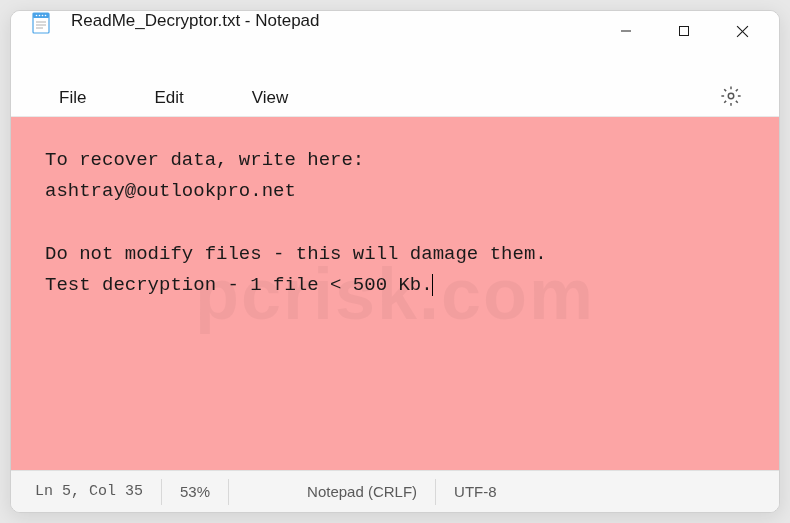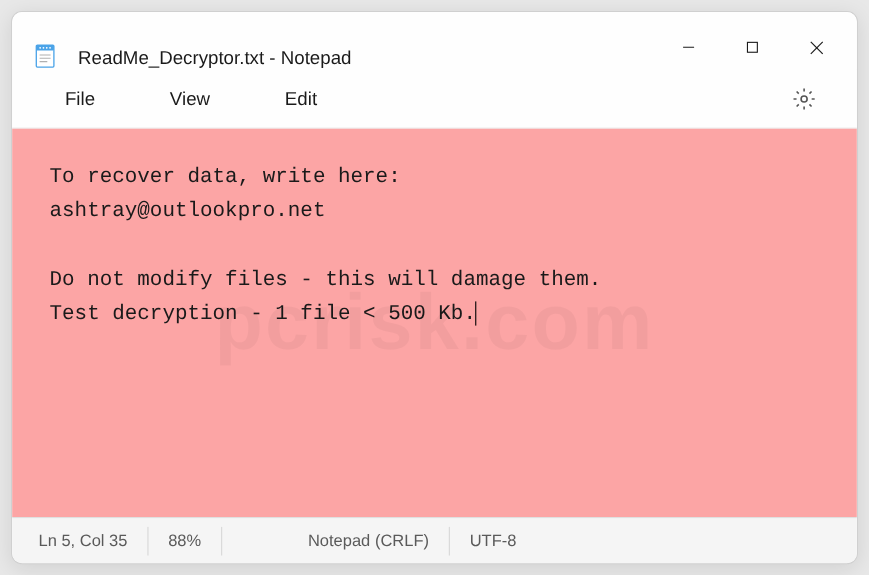--- a/index.html
+++ b/index.html
@@ -23,21 +23,21 @@
       border: 1px solid #d0d0d0;
       border-radius: 10px;
       display: flex;
       flex-direction: column;
       overflow: hidden;
       box-shadow: 0 4px 20px rgba(0,0,0,0.1);
     }
     .titlebar {
       height: 52px;
       display: flex;
-      align-items: flex-end;
+      align-items: flex-start;
       padding: 0 8px 0 18px;
       background: #fefefe;
     }
     .app-icon {
       width: 24px;
       height: 24px;
       margin-right: 18px;
       flex-shrink: 0;
     }
     .title-text {
@@ -57,21 +57,21 @@
       align-items: center;
       justify-content: center;
       background: transparent;
       border: none;
       cursor: pointer;
       color: #1a1a1a;
     }
     .menubar {
       height: 54px;
       display: flex;
-      align-items: center;
+      align-items: flex-end;
       padding: 0 28px;
       background: #fefefe;
       border-bottom: 1px solid #e8e8e8;
     }
     .menu-item {
       padding: 8px 20px;
       font-size: 17px;
       color: #1a1a1a;
       cursor: pointer;
       margin-right: 28px;
@@ -121,20 +121,21 @@
     }
     .status-section {
       padding: 0 18px;
       border-right: 1px solid #d8d8d8;
       height: 26px;
       display: flex;
       align-items: center;
     }
     .status-section:first-child {
       padding-left: 0;
+      font-family: Liberation Mono, monospace;
     }
     .status-section:last-child {
       border-right: none;
     }
     .status-spacer {
       width: 60px;
     }
     .watermark {
       position: absolute;
       top: 50%;
@@ -184,38 +185,38 @@
         <svg width="13" height="13" viewBox="0 0 12 12">
             <line x1="1" y1="1" x2="11" y2="11" stroke="currentColor" stroke-width="1"></line>
             <line x1="11" y1="1" x2="1" y2="11" stroke="currentColor" stroke-width="1"></line>
           </svg>
       </button>
     </div>
   </div>
 
   <div class="menubar">
     <span class="menu-item">File</span>
+    <span class="menu-item">Edit</span>
     <span class="menu-item">View</span>
-    <span class="menu-item">Edit</span>
     <span class="menu-spacer"></span>
     <button class="settings-btn">
       <svg width="22" height="22" viewBox="0 0 24 24" fill="none" stroke="currentColor" stroke-width="1.6">
         <circle cx="12" cy="12" r="3"></circle>
         <path d="M12 1.5v3M12 19.5v3M4.6 4.6l2.1 2.1M17.3 17.3l2.1 2.1M1.5 12h3M19.5 12h3M4.6 19.4l2.1-2.1M17.3 6.7l2.1-2.1"></path>
       </svg>
     </button>
   </div>
 
   <div class="content"><span>To recover data, write here:
 ashtray@outlookpro.net
 
 Do not modify files - this will damage them.
 Test decryption - 1 file &lt; 500 Kb.</span><span class="caret"></span><div class="watermark">pcrisk.com</div></div>
 
   <div class="statusbar">
     <span class="status-section">Ln 5, Col 35</span>
-    <span class="status-section">88%</span>
+    <span class="status-section">53%</span>
     <span class="status-spacer"></span>
     <span class="status-section">Notepad (CRLF)</span>
     <span class="status-section">UTF-8</span>
   </div>
 
 </div>
 
 </body></html>

